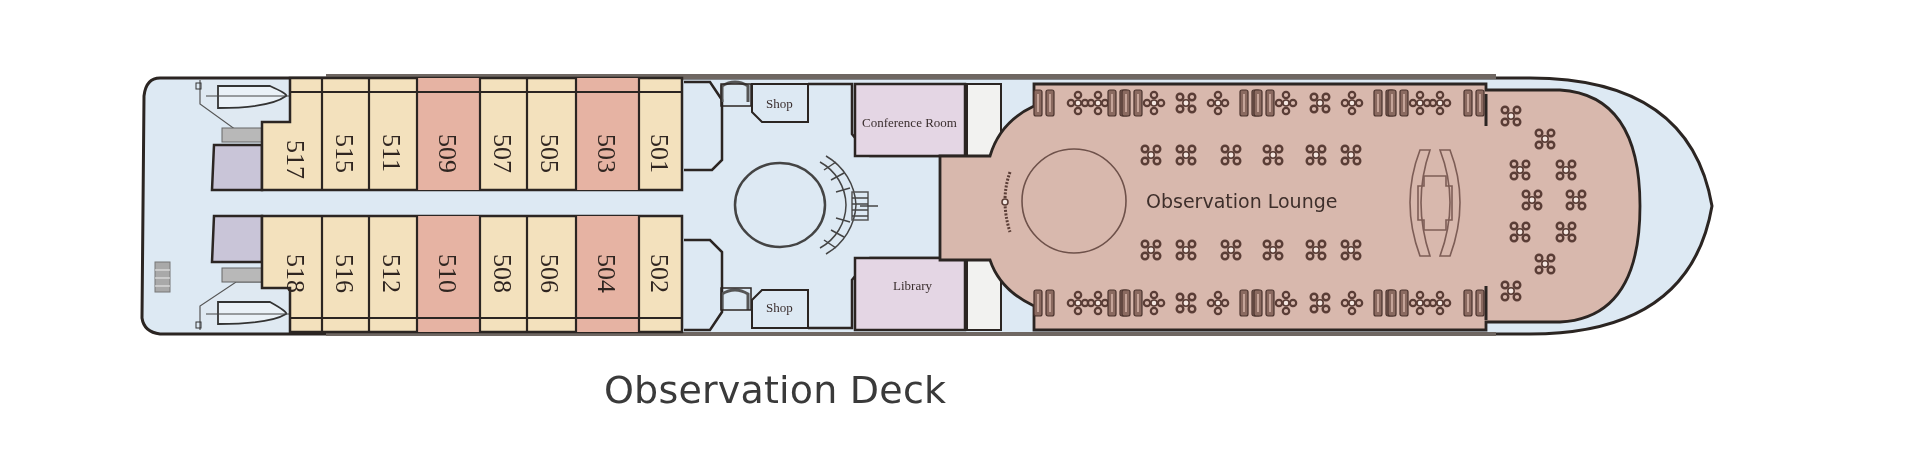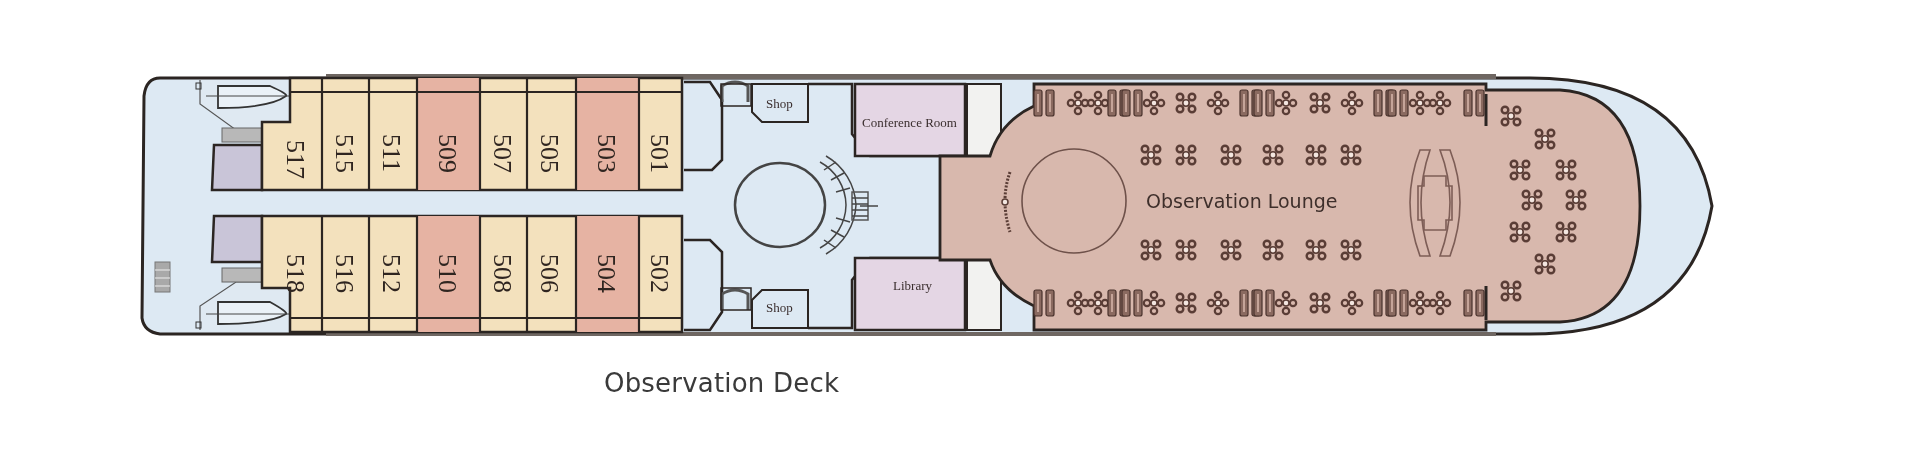--- a/index.html
+++ b/index.html
@@ -1,18 +1,18 @@
 <!DOCTYPE html>
 <html><head>
 <meta charset="utf-8">
 <style>
   html,body{margin:0;padding:0;background:#ffffff;}
   body{width:1920px;height:461px;position:relative;overflow:hidden;font-family:"Liberation Serif",serif;}
   .plan{position:absolute;left:0;top:0;width:1920px;height:461px;}
-  .deck-title{position:absolute;left:604px;top:368px;font-family:"DejaVu Sans",sans-serif;font-size:26px;color:#3a3a3a;letter-spacing:0.2px;}
+  .deck-title{position:absolute;left:604px;top:368px;font-family:"DejaVu Sans",sans-serif;font-size:38px;color:#3a3a3a;letter-spacing:0.2px;}
   .cabin-label{font-family:"Liberation Serif",serif;font-size:26px;fill:#2f2520;}
   .room-label{font-family:"Liberation Serif",serif;font-size:13px;fill:#3a2e2e;}
   .lounge-label{font-family:"DejaVu Sans",sans-serif;font-size:19px;fill:#3e2f2b;}
 </style>
 </head>
 <body>
 
 <svg class="plan" viewBox="0 0 1920 461" xmlns="http://www.w3.org/2000/svg">
   <defs>
     <g id="chair4">

